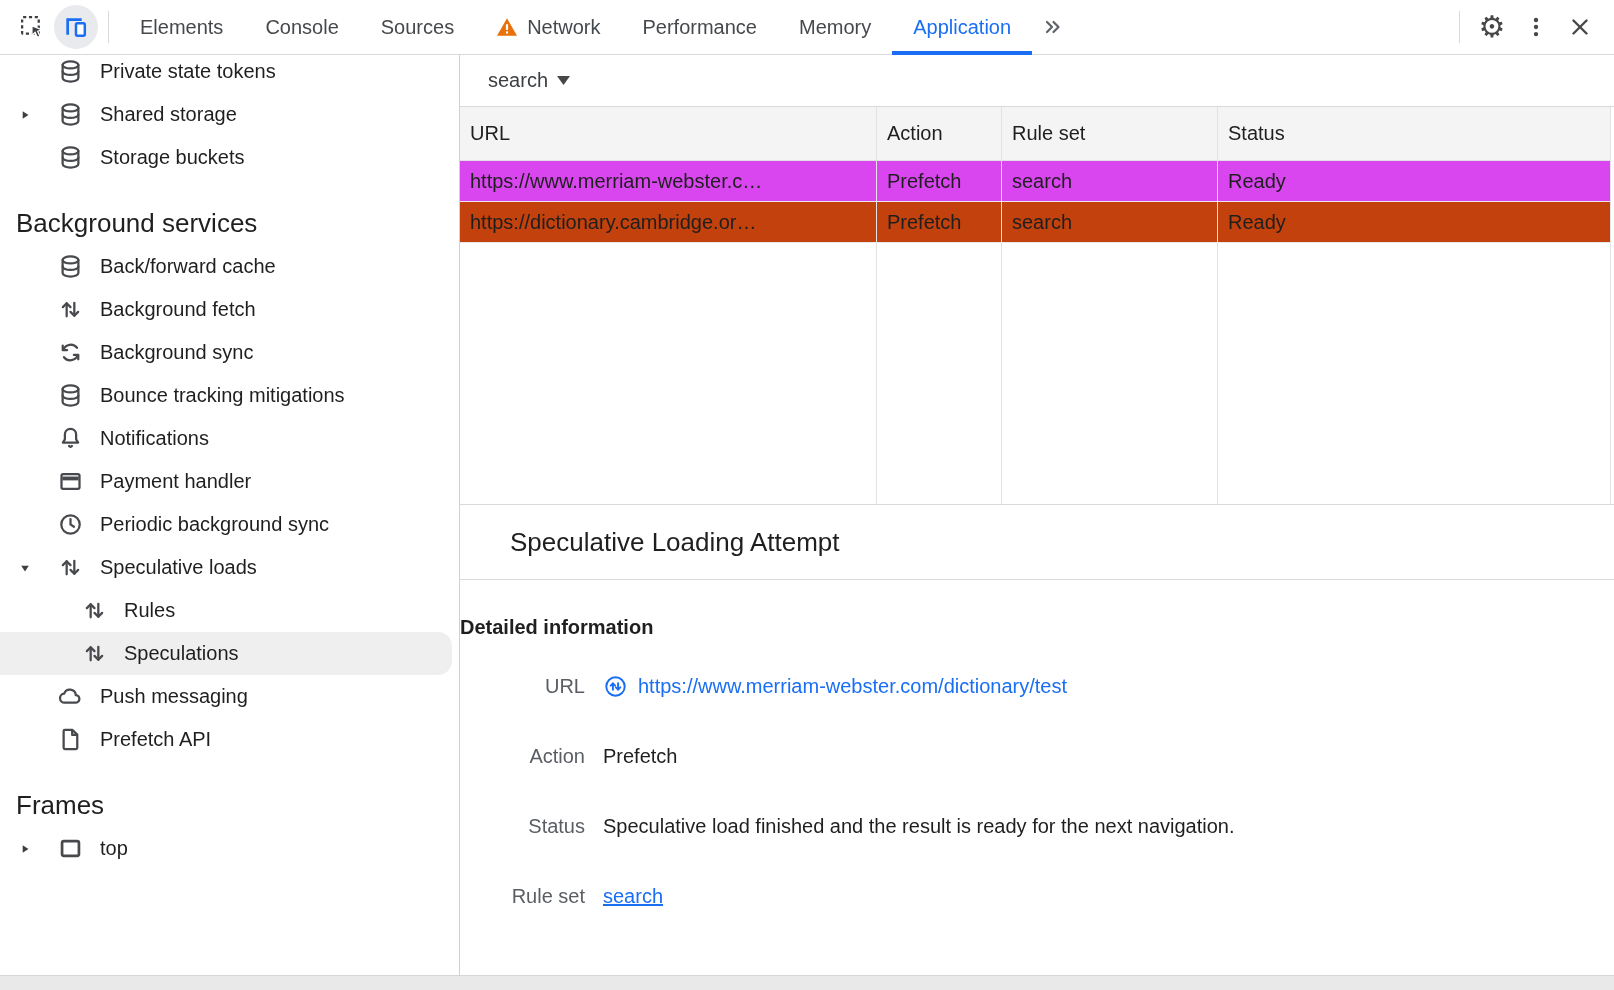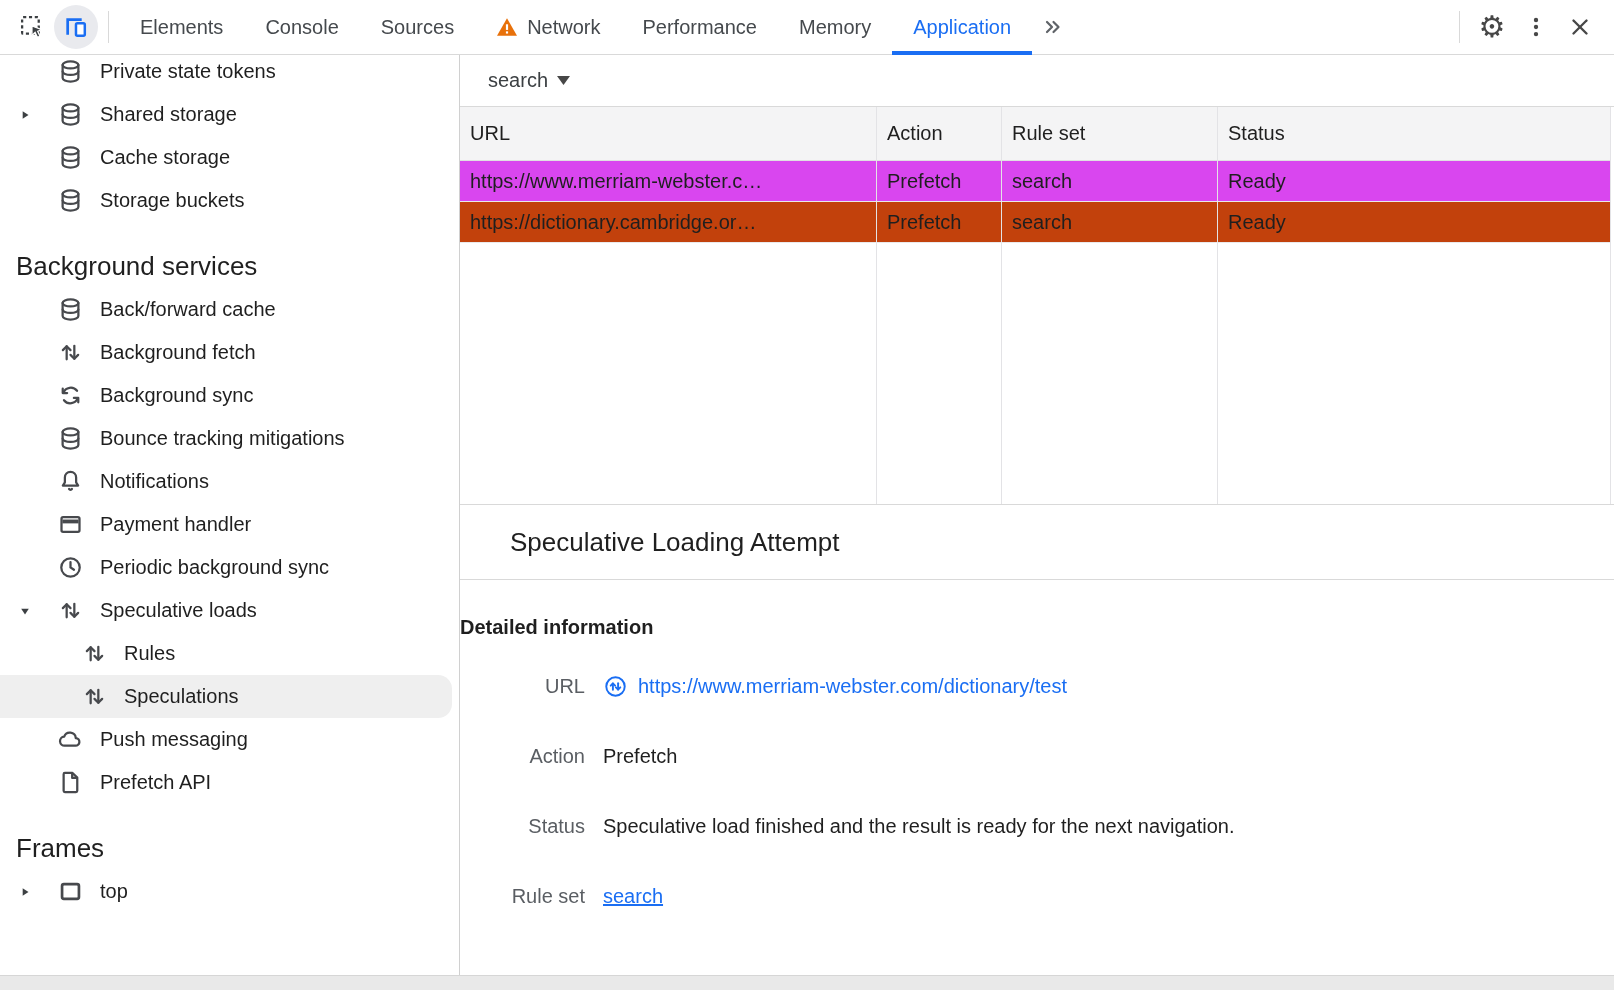--- a/index.html
+++ b/index.html
@@ -312,27 +312,20 @@
           <svg class="side-icon">
               <use href="#i-database"></use>
             </svg>
           <span>Shared storage</span>
         </div>
         <div class="side-item">
           <span class="expander"></span>
           <svg class="side-icon">
               <use href="#i-database"></use>
             </svg>
-          <span>Cache storage</span>
-        </div>
-        <div class="side-item">
-          <span class="expander"></span>
-          <svg class="side-icon">
-              <use href="#i-database"></use>
-            </svg>
           <span>Storage buckets</span>
         </div>
 
         <div class="side-header">
           <span>Background services</span>
         </div>
 
         <div class="side-item">
           <span class="expander"></span>
           <svg class="side-icon">

